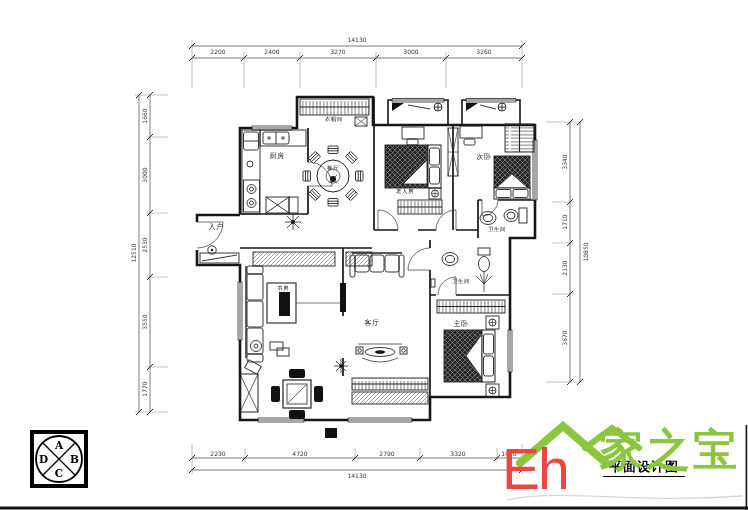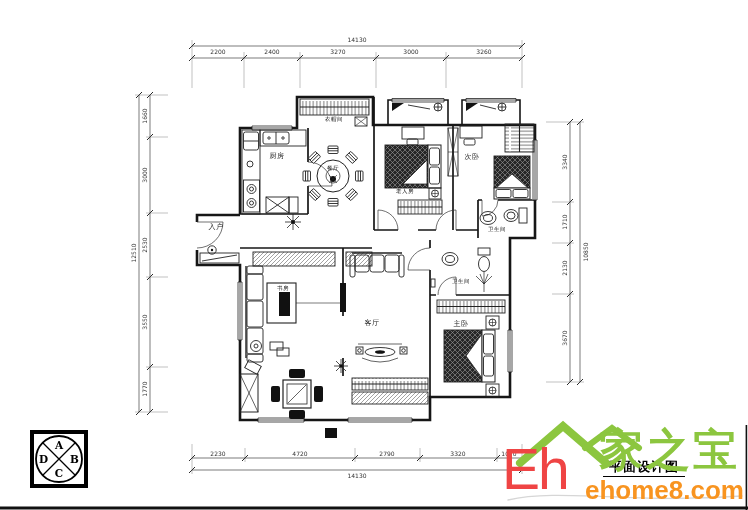--- a/index.html
+++ b/index.html
@@ -337,21 +337,21 @@
   <g>
     <rect x="0" y="506.5" width="748" height="3" fill="#111"></rect>
     <rect x="745.6" y="425" width="1.6" height="85" fill="#111"></rect>
   </g>
 </svg>
 
   <span class="lbl" style="left:277px;top:156px">厨房</span>
   <span class="lbl sm" style="left:333px;top:169px">餐厅</span>
   <span class="lbl sm" style="left:334px;top:120px">衣帽间</span>
   <span class="lbl sm" style="left:405px;top:192px">老人房</span>
-  <span class="lbl" style="left:472px;top:157px">次卧</span>
+  <span class="lbl" style="left:484px;top:157px">次卧</span>
   <span class="lbl sm" style="left:497px;top:230px">卫生间</span>
   <span class="lbl" style="left:216px;top:227px">入户</span>
   <span class="lbl sm" style="left:283px;top:289px">书房</span>
   <span class="lbl" style="left:372px;top:323px">客厅</span>
   <span class="lbl sm" style="left:461px;top:282px">卫生间</span>
   <span class="lbl" style="left:461px;top:324px">主卧</span>
 
   <span class="dim" style="left:357px;top:40px">14130</span>
   <span class="dim" style="left:218px;top:52px">2200</span>
   <span class="dim" style="left:272px;top:52px">2400</span>
@@ -380,14 +380,13 @@
   <span class="dimv" style="left:565px;top:338px">3670</span>
 
   <span class="cletter" style="left:59px;top:445px">A</span>
   <span class="cletter" style="left:74.5px;top:459px">B</span>
   <span class="cletter" style="left:59px;top:473px">C</span>
   <span class="cletter" style="left:43.5px;top:459px">D</span>
 
   <div class="title-block">平面设计图</div>
   <div class="logo-cn">家之宝</div>
   <div class="logo-eh">Eh</div>
-  <div class="logo-domain">ehome8.com</div>
 </div>
 
 </body></html>

